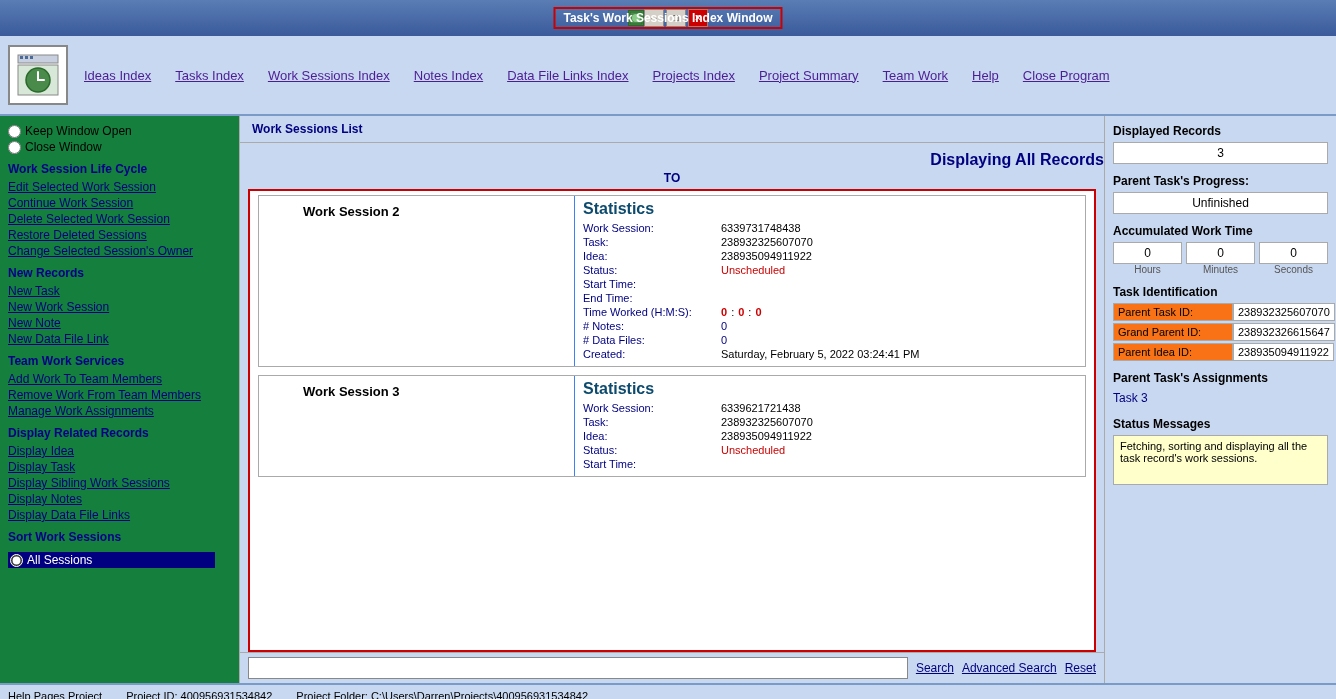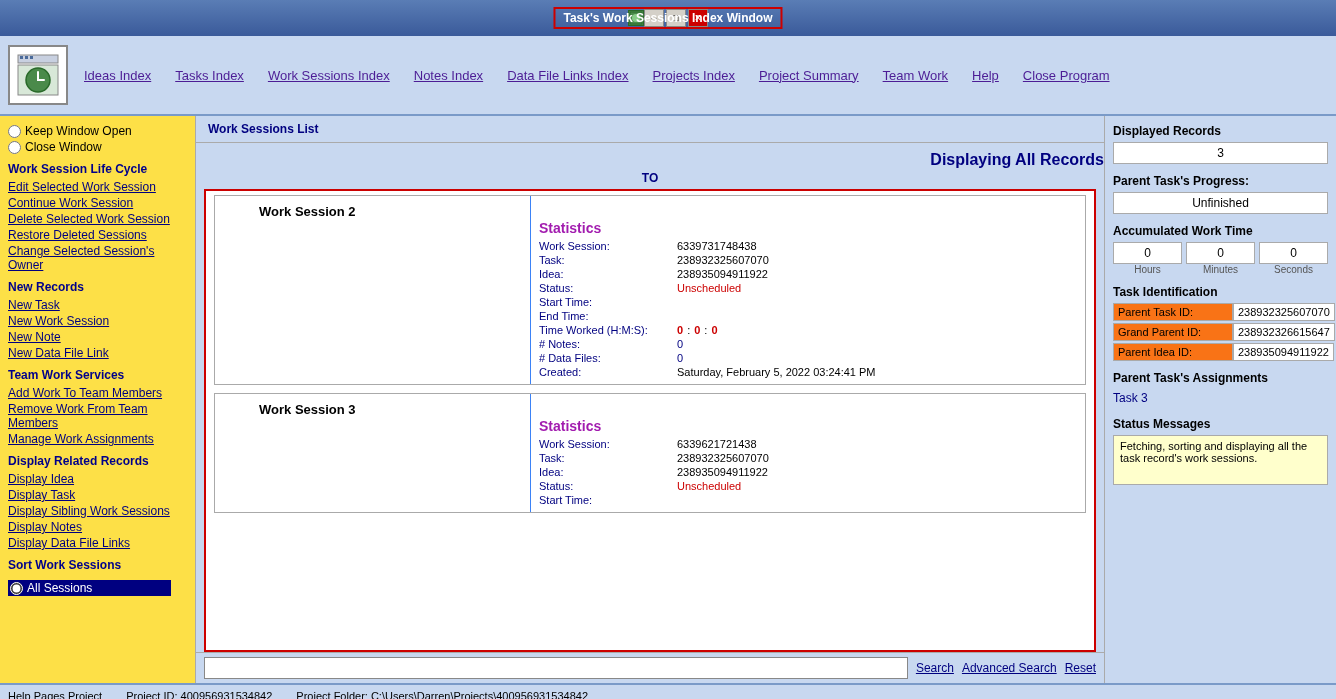--- a/index.html
+++ b/index.html
@@ -106,22 +106,22 @@
     }
 
     
     .main-layout {
       display: flex;
       height: calc(699px - 28px - 80px - 24px);
     }
 
     
     .sidebar {
-      width: 196px;
-      background: #fde047;
+      width: 240px;
+      background: #15803d;
       border-right: 1px solid #aaa;
       overflow-y: auto;
       padding: 8px;
       flex-shrink: 0;
       position: relative;
     }
 
     .sidebar-inner {
       padding-right: 16px;
     }
@@ -218,24 +218,23 @@
       border-right: 1px solid #3b82f6;
       flex-shrink: 0;
       margin-left: 36px;
     }
     .session-card-right {
       flex: 1;
       padding: 4px 8px;
     }
     .stats-header {
       font-weight: bold;
-      font-size: 14px;
+      font-size: 16px;
       margin-bottom: 4px;
-      color: #a21caf;
-      margin-top: 20px;
+      color: #0c4a6e;
     }
     .stat-row {
       display: flex;
       gap: 8px;
       margin-bottom: 2px;
       font-size: 11px;
     }
     .stat-label {
       color: #000080;
       min-width: 130px;

